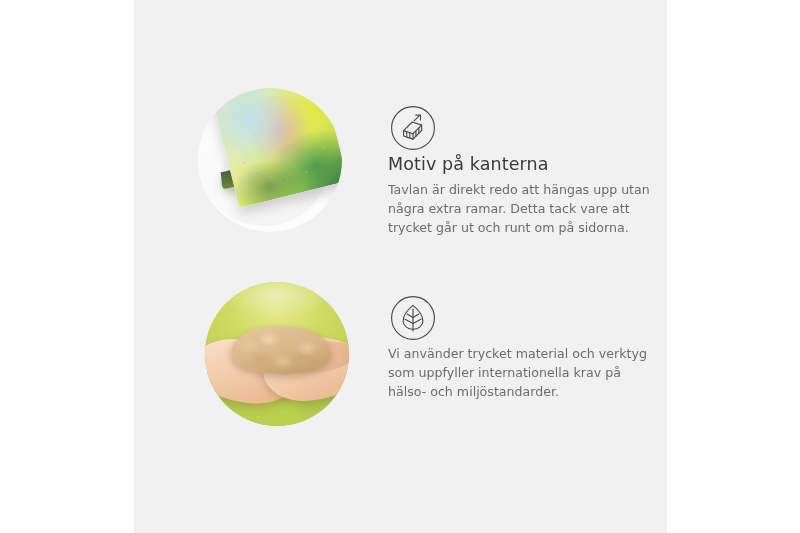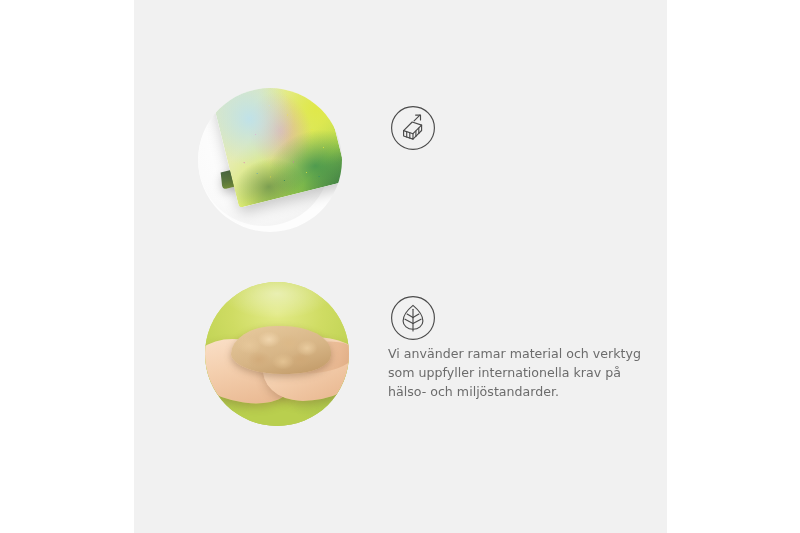--- a/index.html
+++ b/index.html
@@ -256,20 +256,24 @@
         <path d="M16.7 26.7 L16.7 32.0"></path>
         <path d="M19.8 27.7 L19.8 33.1"></path>
         <path d="M25.9 31.3 L25.9 26.0"></path>
         <path d="M28.8 28.4 L28.8 23.1"></path>
 
         <path d="M24.1 15.9 L29.9 10.1"></path>
         <path d="M25.6 10.1 L30.5 10.1 L30.5 15.0"></path>
       </svg>
     </div>
 
+    <div class="text-block">
+      <h3 class="feature-title">Motiv på kanterna</h3>
+      <p class="feature-desc">Tavlan är direkt redo att hängas upp utan några extra ramar. Detta tack vare att trycket går ut och runt om på sidorna.</p>
+    </div>
   </div>
 
   <div class="feature" id="feature-eco">
 
     <div class="photo-circle" id="photo-wood-chips">
       <div class="grass"></div>
       <div class="hand hand-left"></div>
       <div class="hand hand-right"></div>
       <div class="fingers"></div>
       <div class="chips"></div>
@@ -284,17 +288,17 @@
         <path d="M23 14.2 L23 35.9"></path>
 
         <path d="M23 22.6 L17.1 19.0"></path>
         <path d="M23 22.6 L28.9 19.0"></path>
         <path d="M23 28.4 L15.0 24.2"></path>
         <path d="M23 28.4 L31.0 24.2"></path>
       </svg>
     </div>
 
     <div class="text-block">
-      <p class="feature-desc">Vi använder ramar material och verktyg som uppfyller internationella krav på hälso- och miljöstandarder.</p>
+      <p class="feature-desc">Vi använder trycket material och verktyg som uppfyller internationella krav på hälso- och miljöstandarder.</p>
     </div>
   </div>
 
 </div>
 
 </body></html>

